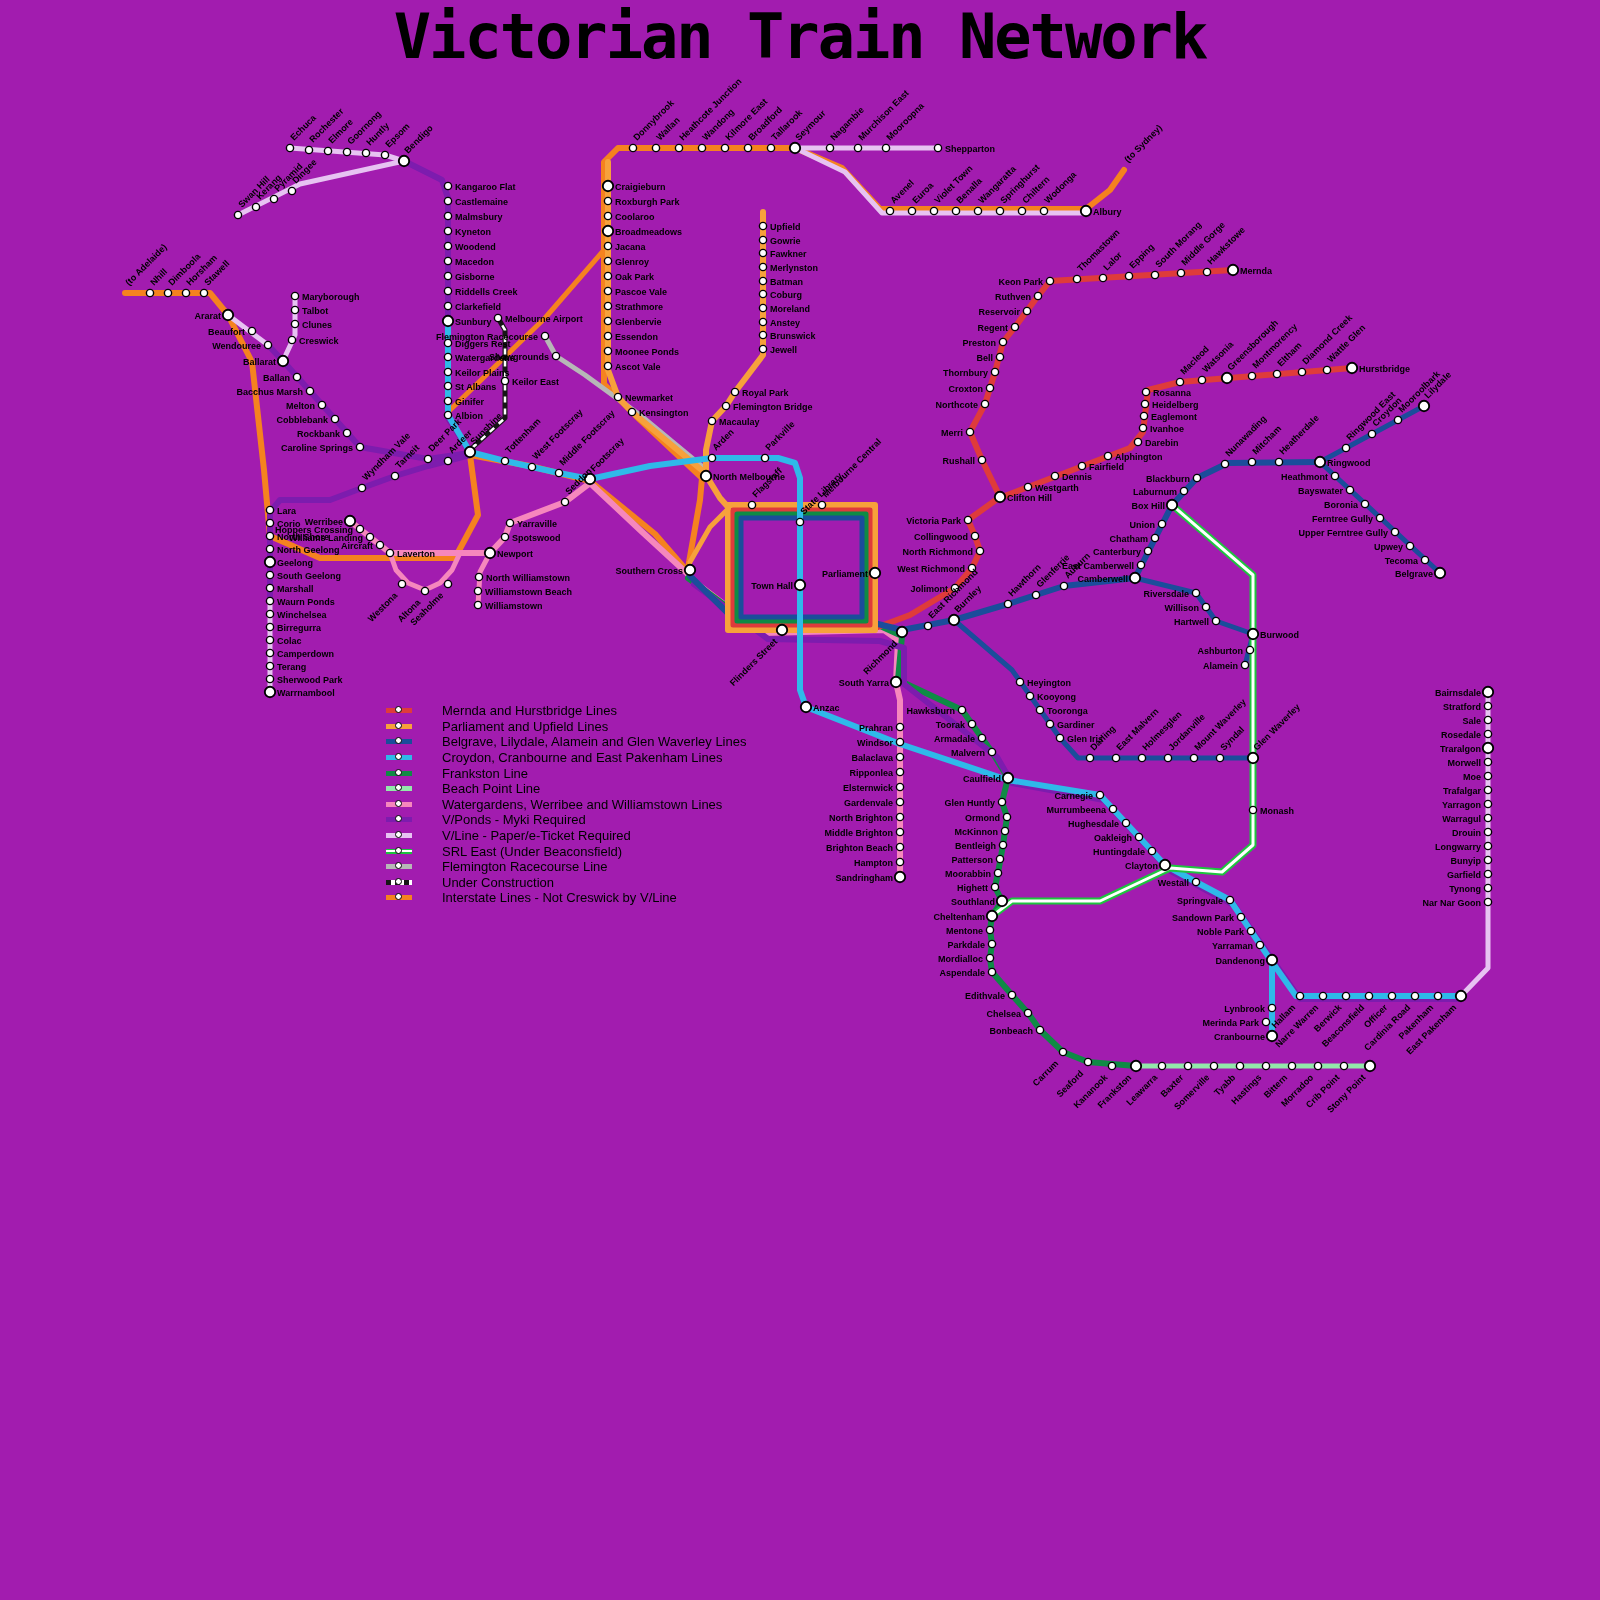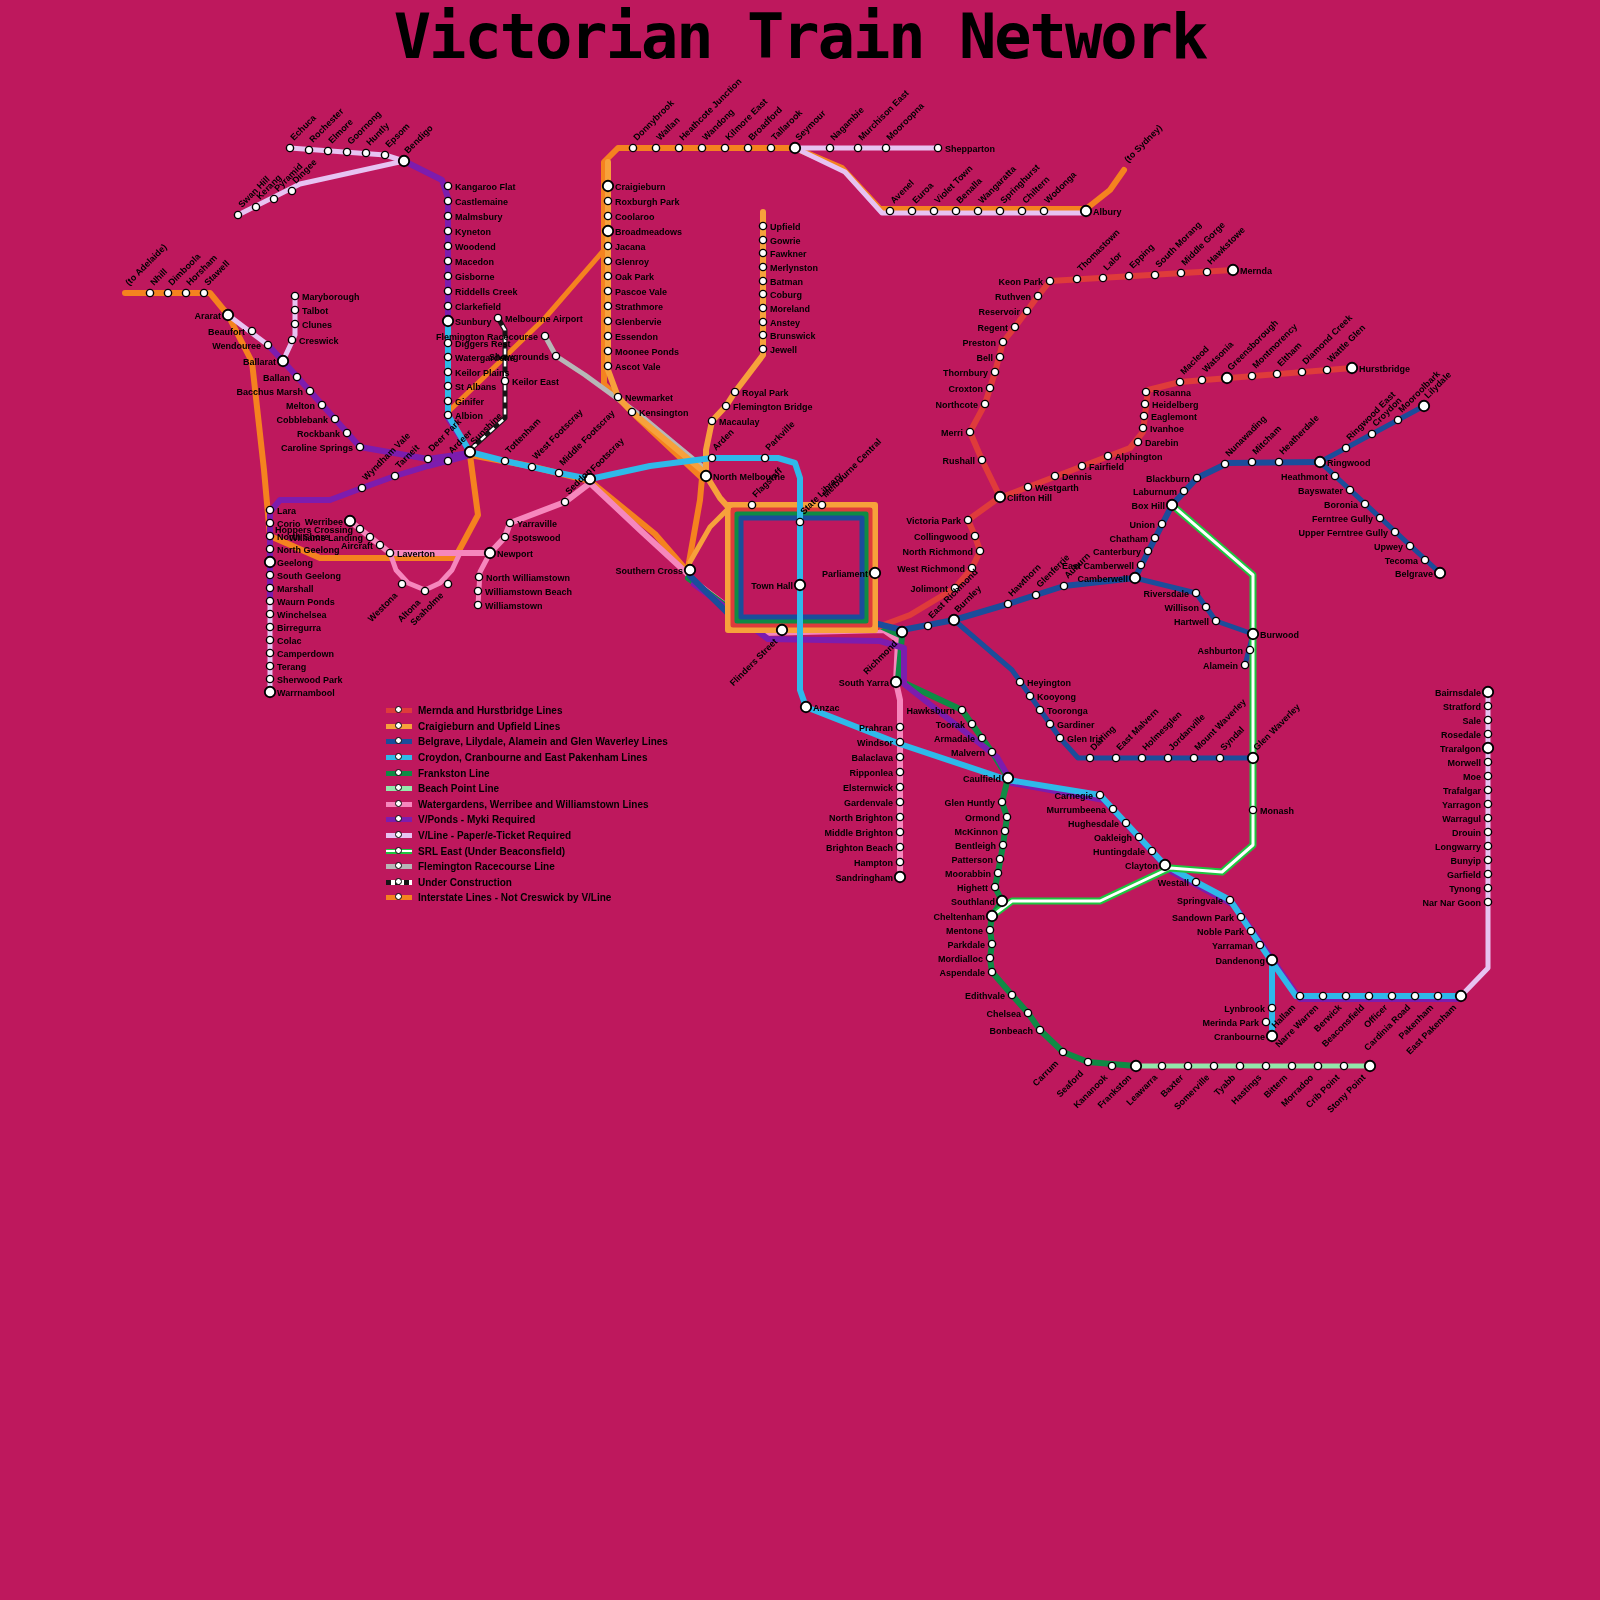--- a/index.html
+++ b/index.html
@@ -1,23 +1,23 @@
 <!DOCTYPE html>
 <html><head>
 <meta charset="utf-8">
 <style>
   html,body{margin:0;padding:0;background:#ffffff;}
-  .canvas{position:relative;width:1600px;height:1600px;background:#be185d;overflow:hidden;font-family:"Liberation Sans",sans-serif;}
+  .canvas{position:relative;width:1600px;height:1600px;background:#a21caf;overflow:hidden;font-family:"Liberation Sans",sans-serif;}
   .map-title{position:absolute;top:0;left:0;width:1600px;text-align:center;font-family:"DejaVu Sans Mono",monospace;font-weight:700;font-size:62px;letter-spacing:-2px;color:#000;}
   svg{position:absolute;left:0;top:0;}
   .legend{position:absolute;left:386px;top:703px;}
   .legend-row{display:flex;align-items:center;height:15.6px;}
   .swatch{position:relative;width:26px;height:5px;flex:0 0 26px;margin-right:6px;}
   .swatch .dot{position:absolute;left:9px;top:-2px;width:7px;height:7px;border-radius:50%;background:#fff;border:1.6px solid #000;box-sizing:border-box;}
-  .legend-label{font-size:10px;font-weight:700;color:#000;white-space:nowrap;}
+  .legend-label{font-size:13px;font-weight:400;color:#000;white-space:nowrap;margin-left:24px;}
   .st-label{font-size:9px;font-weight:700;fill:#000;}
 </style>
 </head>
 <body>
 
 <div class="canvas">
   <div class="map-title">Victorian Train Network</div>
   <svg width="1600" height="1600" viewBox="0 0 1600 1600">
       <polyline points="125,293 210,293 228,315 252,362 264,470 270,536 320,558 455,558 478,515 470,455" fill="none" stroke="#f5821f" stroke-width="6" stroke-linejoin="round" stroke-linecap="round"></polyline>
       <polyline points="470,455 530,466 590,481 655,534 688,572" fill="none" stroke="#f5821f" stroke-width="6" stroke-linejoin="round" stroke-linecap="round"></polyline>
@@ -717,21 +717,21 @@
       <div class="legend-row">
         <span class="swatch" style="background: rgb(223, 59, 59);">
           <span class="dot"></span>
         </span>
         <span class="legend-label">Mernda and Hurstbridge Lines</span>
       </div>
       <div class="legend-row">
         <span class="swatch" style="background: rgb(247, 161, 59);">
           <span class="dot"></span>
         </span>
-        <span class="legend-label">Craigieburn and Upfield Lines</span>
+        <span class="legend-label">Parliament and Upfield Lines</span>
       </div>
       <div class="legend-row">
         <span class="swatch" style="background: rgb(27, 77, 155);">
           <span class="dot"></span>
         </span>
         <span class="legend-label">Belgrave, Lilydale, Alamein and Glen Waverley Lines</span>
       </div>
       <div class="legend-row">
         <span class="swatch" style="background: rgb(47, 185, 233);">
           <span class="dot"></span>

